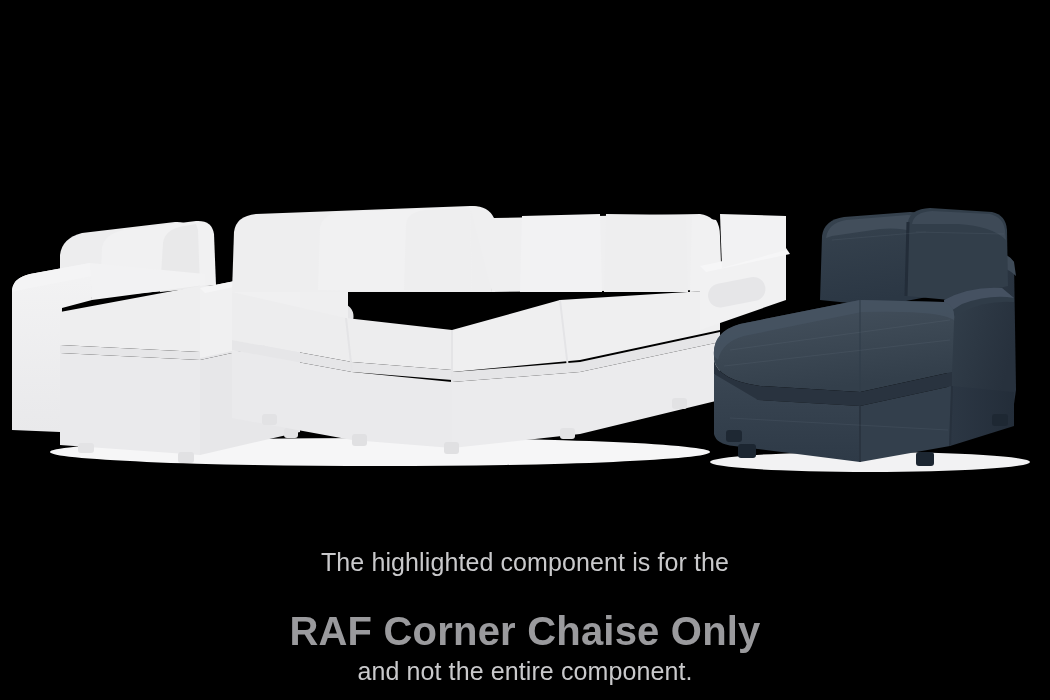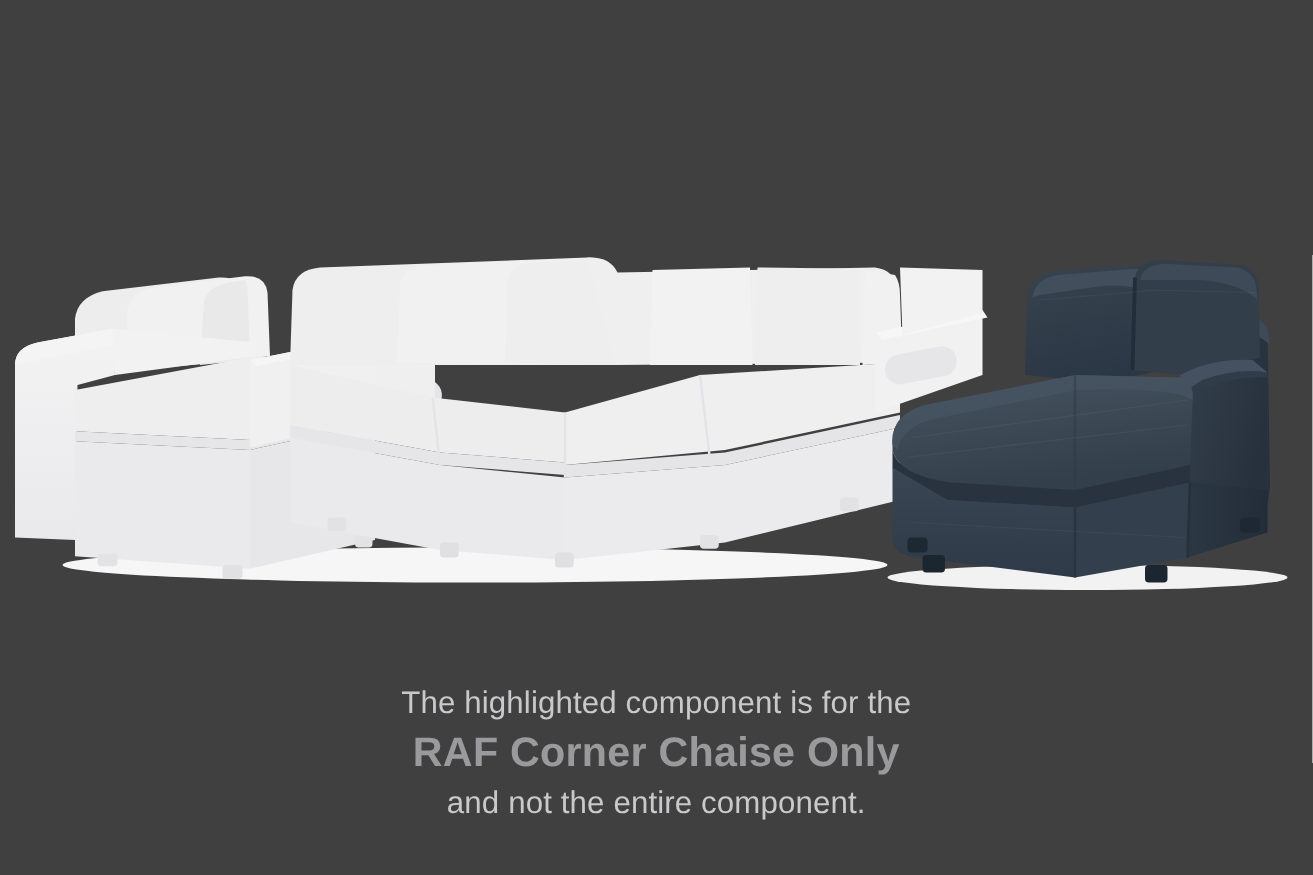--- a/index.html
+++ b/index.html
@@ -6,21 +6,21 @@
   * { margin:0; padding:0; box-sizing:border-box; }
   html, body {
     width:1050px; height:700px;
     background:#ffffff;
     font-family:"Liberation Sans", sans-serif;
     overflow:hidden;
   }
   #stage {
     position:relative;
     width:1050px; height:700px;
-    background:#404040;
+    background:#000000;
   }
 
   
   #product-illustration {
     position:absolute;
     left:0; top:0;
     width:1050px; height:520px;
   }
   #sectional-svg { display:block; width:1050px; height:520px; }
 
@@ -34,25 +34,26 @@
   .cap-line-sub {
     color:#c9c9cb;
     font-size:25px;
     line-height:34px;
     font-weight:400;
     letter-spacing:0.1px;
     white-space:nowrap;
   }
   .cap-line-main {
     color:#9a9a9d;
-    font-size:33px;
+    font-size:40px;
     line-height:46px;
     font-weight:700;
     letter-spacing:0.2px;
     white-space:nowrap;
+    margin-top:29px;
   }
 </style>
 </head>
 <body>
 
 <div id="stage">
 
   <div id="product-illustration">
     <svg id="sectional-svg" viewBox="0 0 1050 520" xmlns="http://www.w3.org/2000/svg">
 

